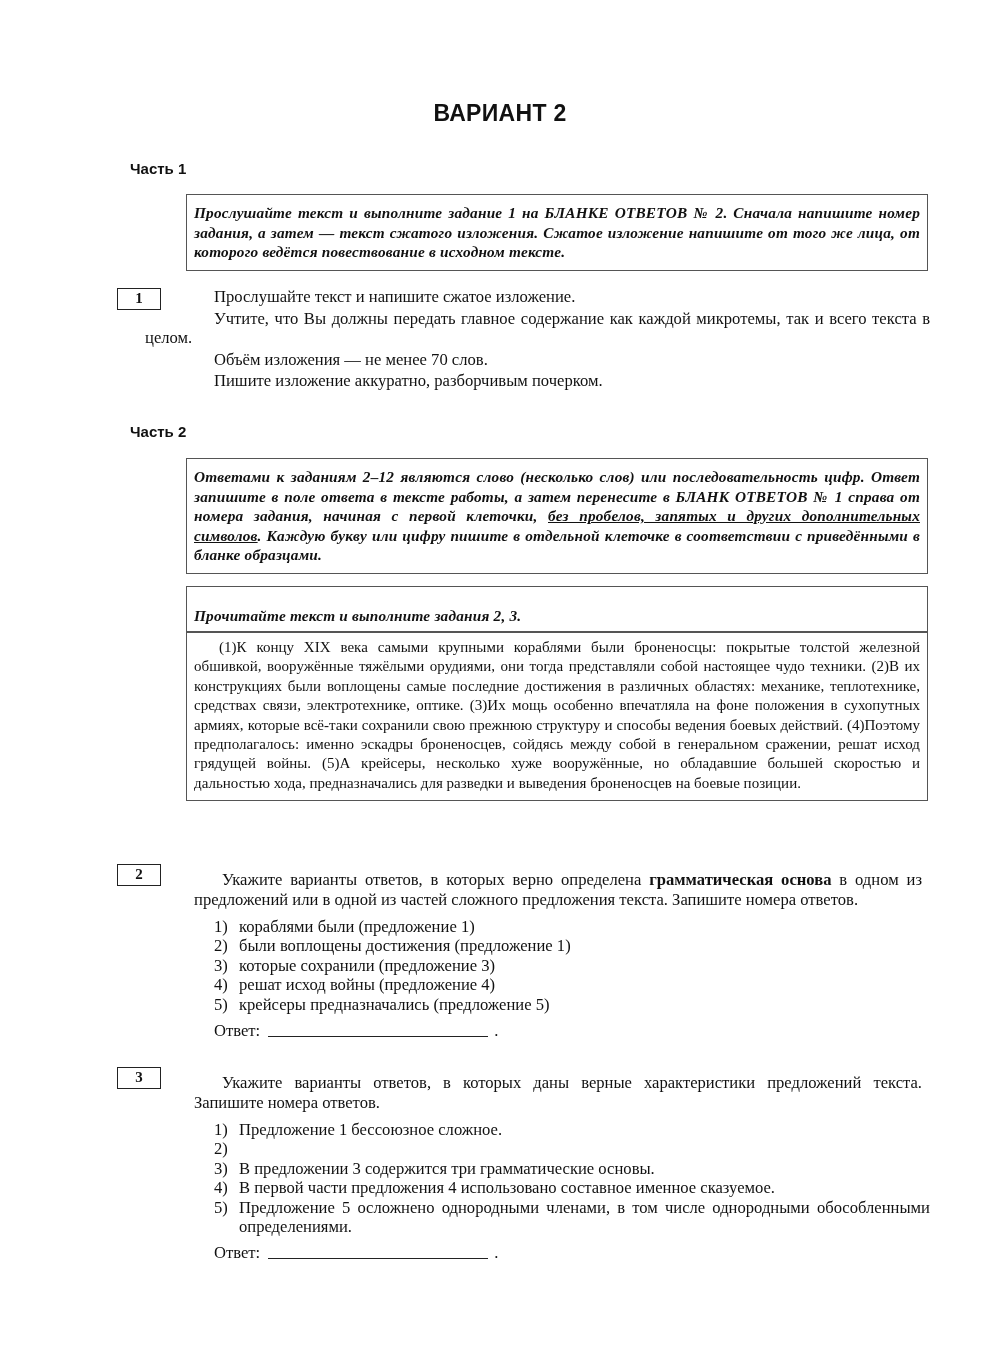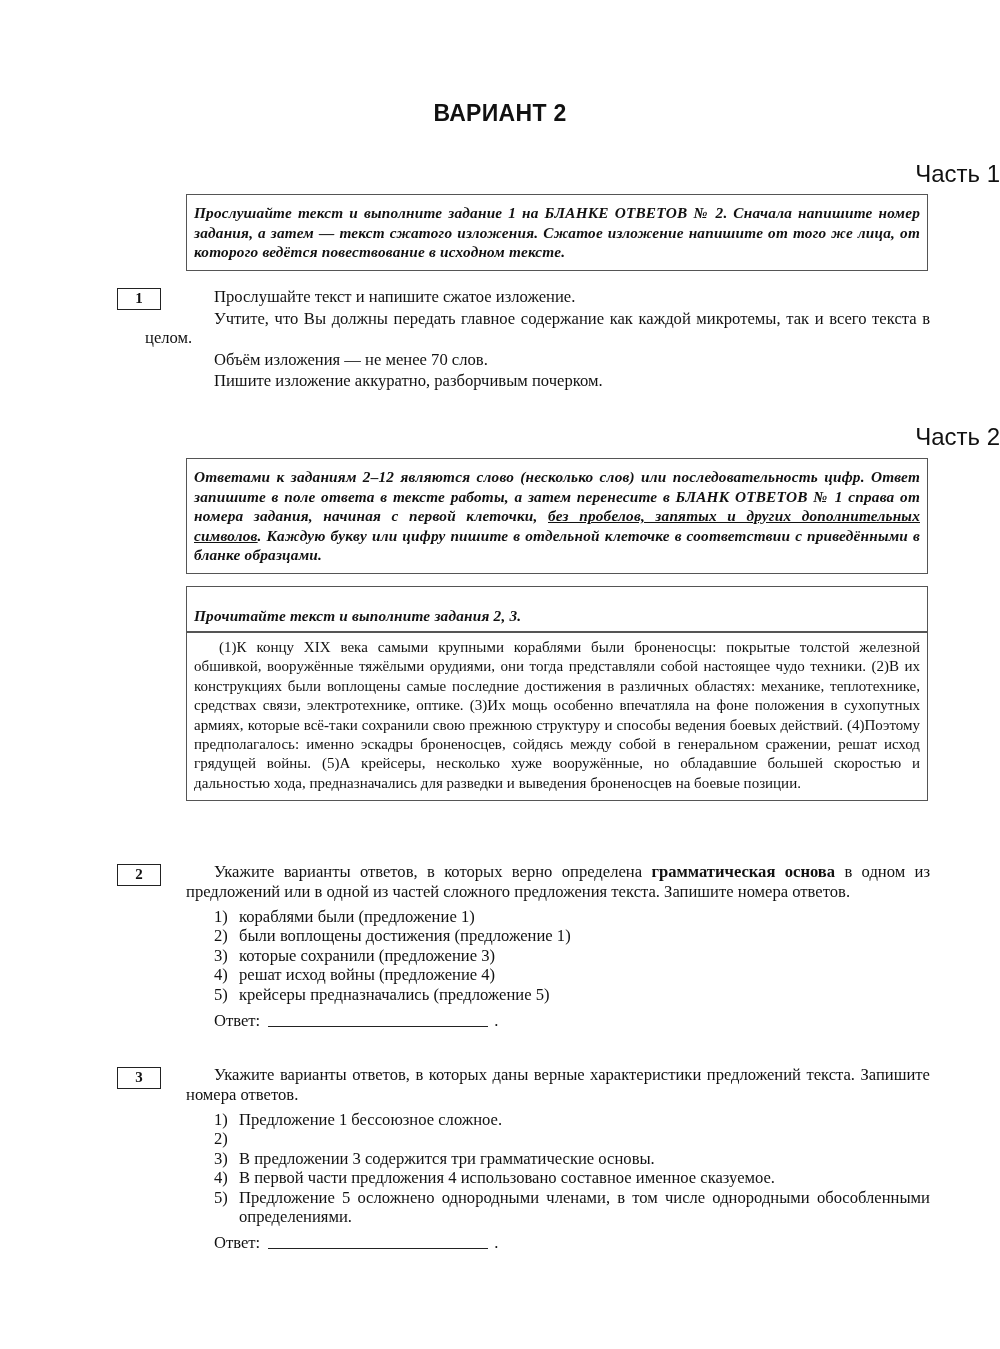--- a/index.html
+++ b/index.html
@@ -8,23 +8,23 @@
       font-family: "Liberation Serif", "DejaVu Serif", serif;
       color: #111111;
     }
     .abs { position: absolute; }
     .title {
       left: 0; width: 1000px; top: 100px; text-align: center;
       font-family: "Liberation Sans", "DejaVu Sans", sans-serif;
       font-weight: bold; font-size: 23px; letter-spacing: 0.3px;
     }
     .part {
-      left: 130px; width: 870px; text-align: right;
+      left: 130px; width: 870px; text-align: left;
       font-family: "Liberation Sans", "DejaVu Sans", sans-serif;
-      font-weight: normal; font-size: 24px;
+      font-weight: bold; font-size: 15px;
     }
     .box {
       left: 186px; width: 742px; border: 1.5px solid #555555; box-sizing: border-box;
       background: #fff;
     }
     .instr {
       font-style: italic; font-weight: bold; font-size: 15.3px; line-height: 19.5px;
       padding: 8px 7px 8px 7px; text-align: justify; letter-spacing: 0.2px;
     }
     .instr u { text-decoration: underline; }
@@ -36,21 +36,21 @@
     .reading p { margin: 0; text-indent: 25px; }
     .numbox {
       left: 117px; width: 44px; height: 22px; border: 1.6px solid #222;
       box-sizing: border-box; text-align: center; font-weight: bold;
       font-size: 15px; line-height: 19px;
     }
     .task {
       left: 186px; width: 744px; font-size: 16.6px; line-height: 19.5px;
       text-align: justify;
     }
-    .task p { margin: 0; text-indent: 28px; }
+    .task p { margin: 8px; text-indent: 28px; }
     .task1 { left: 145px; width: 785px; }
     .task1 p { text-indent: 69px; margin: 0 0 2px 0; }
     .opts { margin: 6px 0 0 28px; padding: 0; list-style: none; }
     .opts li { display: flex; line-height: 19.4px; }
     .opts .n { width: 25px; flex: 0 0 25px; }
     .answer { margin: 7px 0 0 28px; display: flex; align-items: flex-end; }
     .answer .line {
       display: inline-block; width: 220px; border-bottom: 1px solid #222;
       margin: 0 6px 4px 8px; height: 1px;
     }

